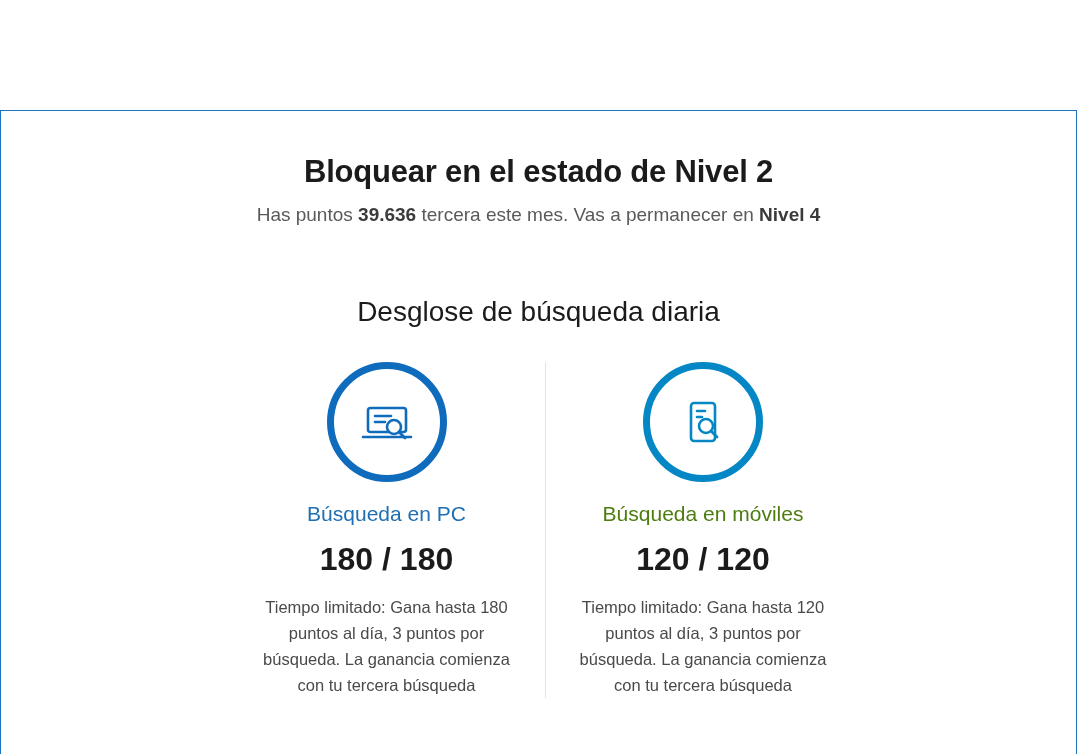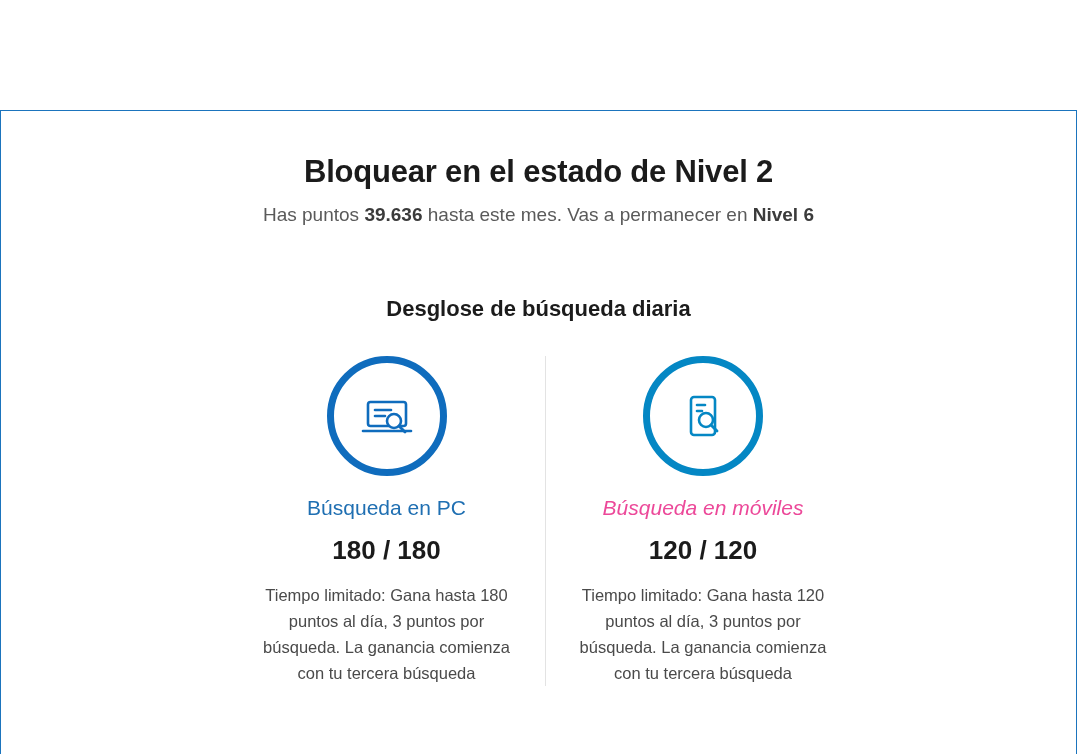--- a/index.html
+++ b/index.html
@@ -49,22 +49,22 @@
     font-size: 19px;
     color: #5a5a5a;
     margin-top: 14px;
   }
   .status-sub b {
     color: #3b3b3b;
     font-weight: bold;
   }
   .section-title {
     text-align: center;
-    font-size: 22px;
-    font-weight: bold;
+    font-size: 28px;
+    font-weight: normal;
     color: #1b1b1b;
     margin-top: 70px;
   }
   .cards {
     display: flex;
     justify-content: center;
     margin-top: 34px;
     padding-left: 12px;
   }
   .card {
@@ -94,25 +94,24 @@
   }
   .ring svg {
     display: block;
   }
   .card-title {
     font-size: 21px;
     color: #1f6fb2;
     margin-top: 20px;
   }
   .card.mobile .card-title {
-    color: #ec4899;
-    font-style: italic;
+    color: #4d7c0f;
   }
   .card-count {
-    font-size: 26px;
+    font-size: 32px;
     font-weight: bold;
     color: #1b1b1b;
     margin-top: 15px;
   }
   .card-desc {
     font-size: 16.5px;
     color: #4a4a4a;
     line-height: 26px;
     margin-top: 16px;
     padding: 0 18px;
@@ -123,21 +122,21 @@
 
 <div class="page">
 
   <div class="top-strip"></div>
 
   <div class="panel">
 
     <div class="status-title">Bloquear en el estado de Nivel 2</div>
 
     <div class="status-sub">
-      <span>Has puntos </span><b>39.636</b><span> hasta este mes. Vas a permanecer en </span><b>Nivel 6</b>
+      <span>Has puntos </span><b>39.636</b><span> tercera este mes. Vas a permanecer en </span><b>Nivel 4</b>
     </div>
 
     <div class="section-title">Desglose de búsqueda diaria</div>
 
     <div class="cards">
 
       <div class="card pc">
         <div class="ring pc">
           <svg width="64" height="64" viewBox="0 0 64 64" fill="none" xmlns="http://www.w3.org/2000/svg">
             <rect x="13" y="18" width="38" height="24" rx="2.5" stroke="#0f6cbd" stroke-width="2.6"></rect>

